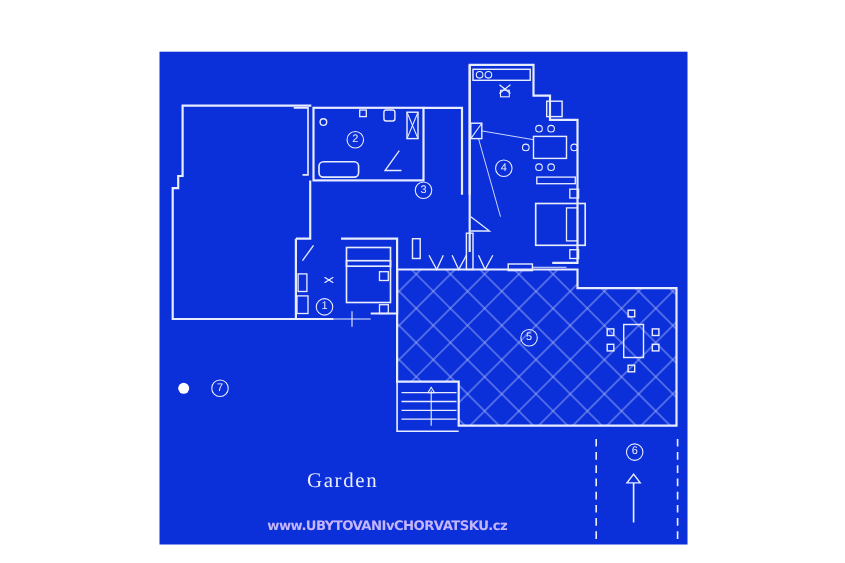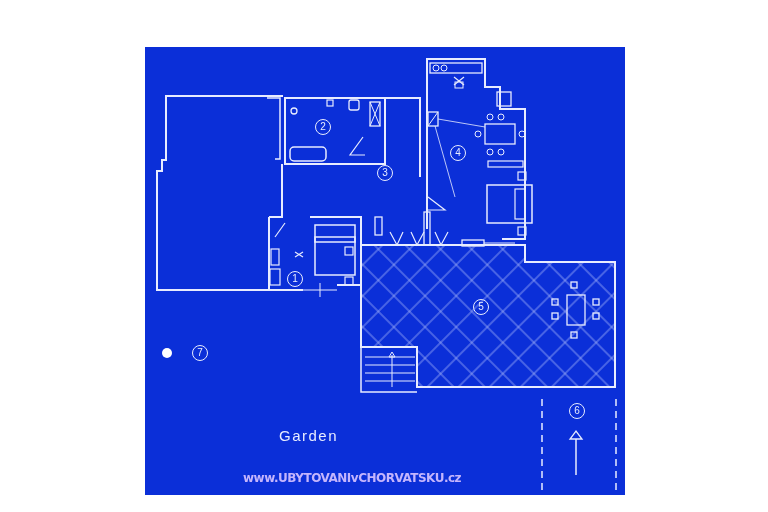--- a/index.html
+++ b/index.html
@@ -1,20 +1,20 @@
 <!DOCTYPE html>
 <html><head>
   <meta charset="utf-8">
   <style>
     html, body { margin: 0; padding: 0; }
     body { width: 768px; height: 512px; background: #ffffff; position: relative; overflow: hidden; }
     .plan { position: absolute; left: 145px; top: 47px; width: 480px; height: 448px; background: #0b2fd8; overflow: hidden; }
     svg { position: absolute; left: 0; top: 0; }
     .label { position: absolute; color: #e8ecff; font-family: "Liberation Sans", sans-serif; }
-    .garden { left: 134px; top: 380px; font-size: 15px; letter-spacing: 1.5px; }
+    .garden { left: 134px; top: 380px; font-size: 19px; letter-spacing: 1.5px; font-family: Liberation Serif, serif; }
     .watermark { left: 98px; top: 424px; font-size: 12px; font-weight: bold; letter-spacing: -0.5px; color: #c4b5fd; font-family: "DejaVu Sans", sans-serif; }
     .num { position: absolute; width: 14px; height: 14px; border: 1.3px solid #e8ecff; border-radius: 50%; color: #e8ecff; font-family: "Liberation Sans", sans-serif; font-size: 10px; line-height: 14px; text-align: center; box-sizing: content-box; }
   </style>
 </head>
 <body>
 
 <div class="plan">
   <svg width="480" height="448" viewBox="0 0 480 448">
     <defs>
       <pattern id="tile" patternUnits="userSpaceOnUse" width="22" height="22" patternTransform="rotate(45)">

